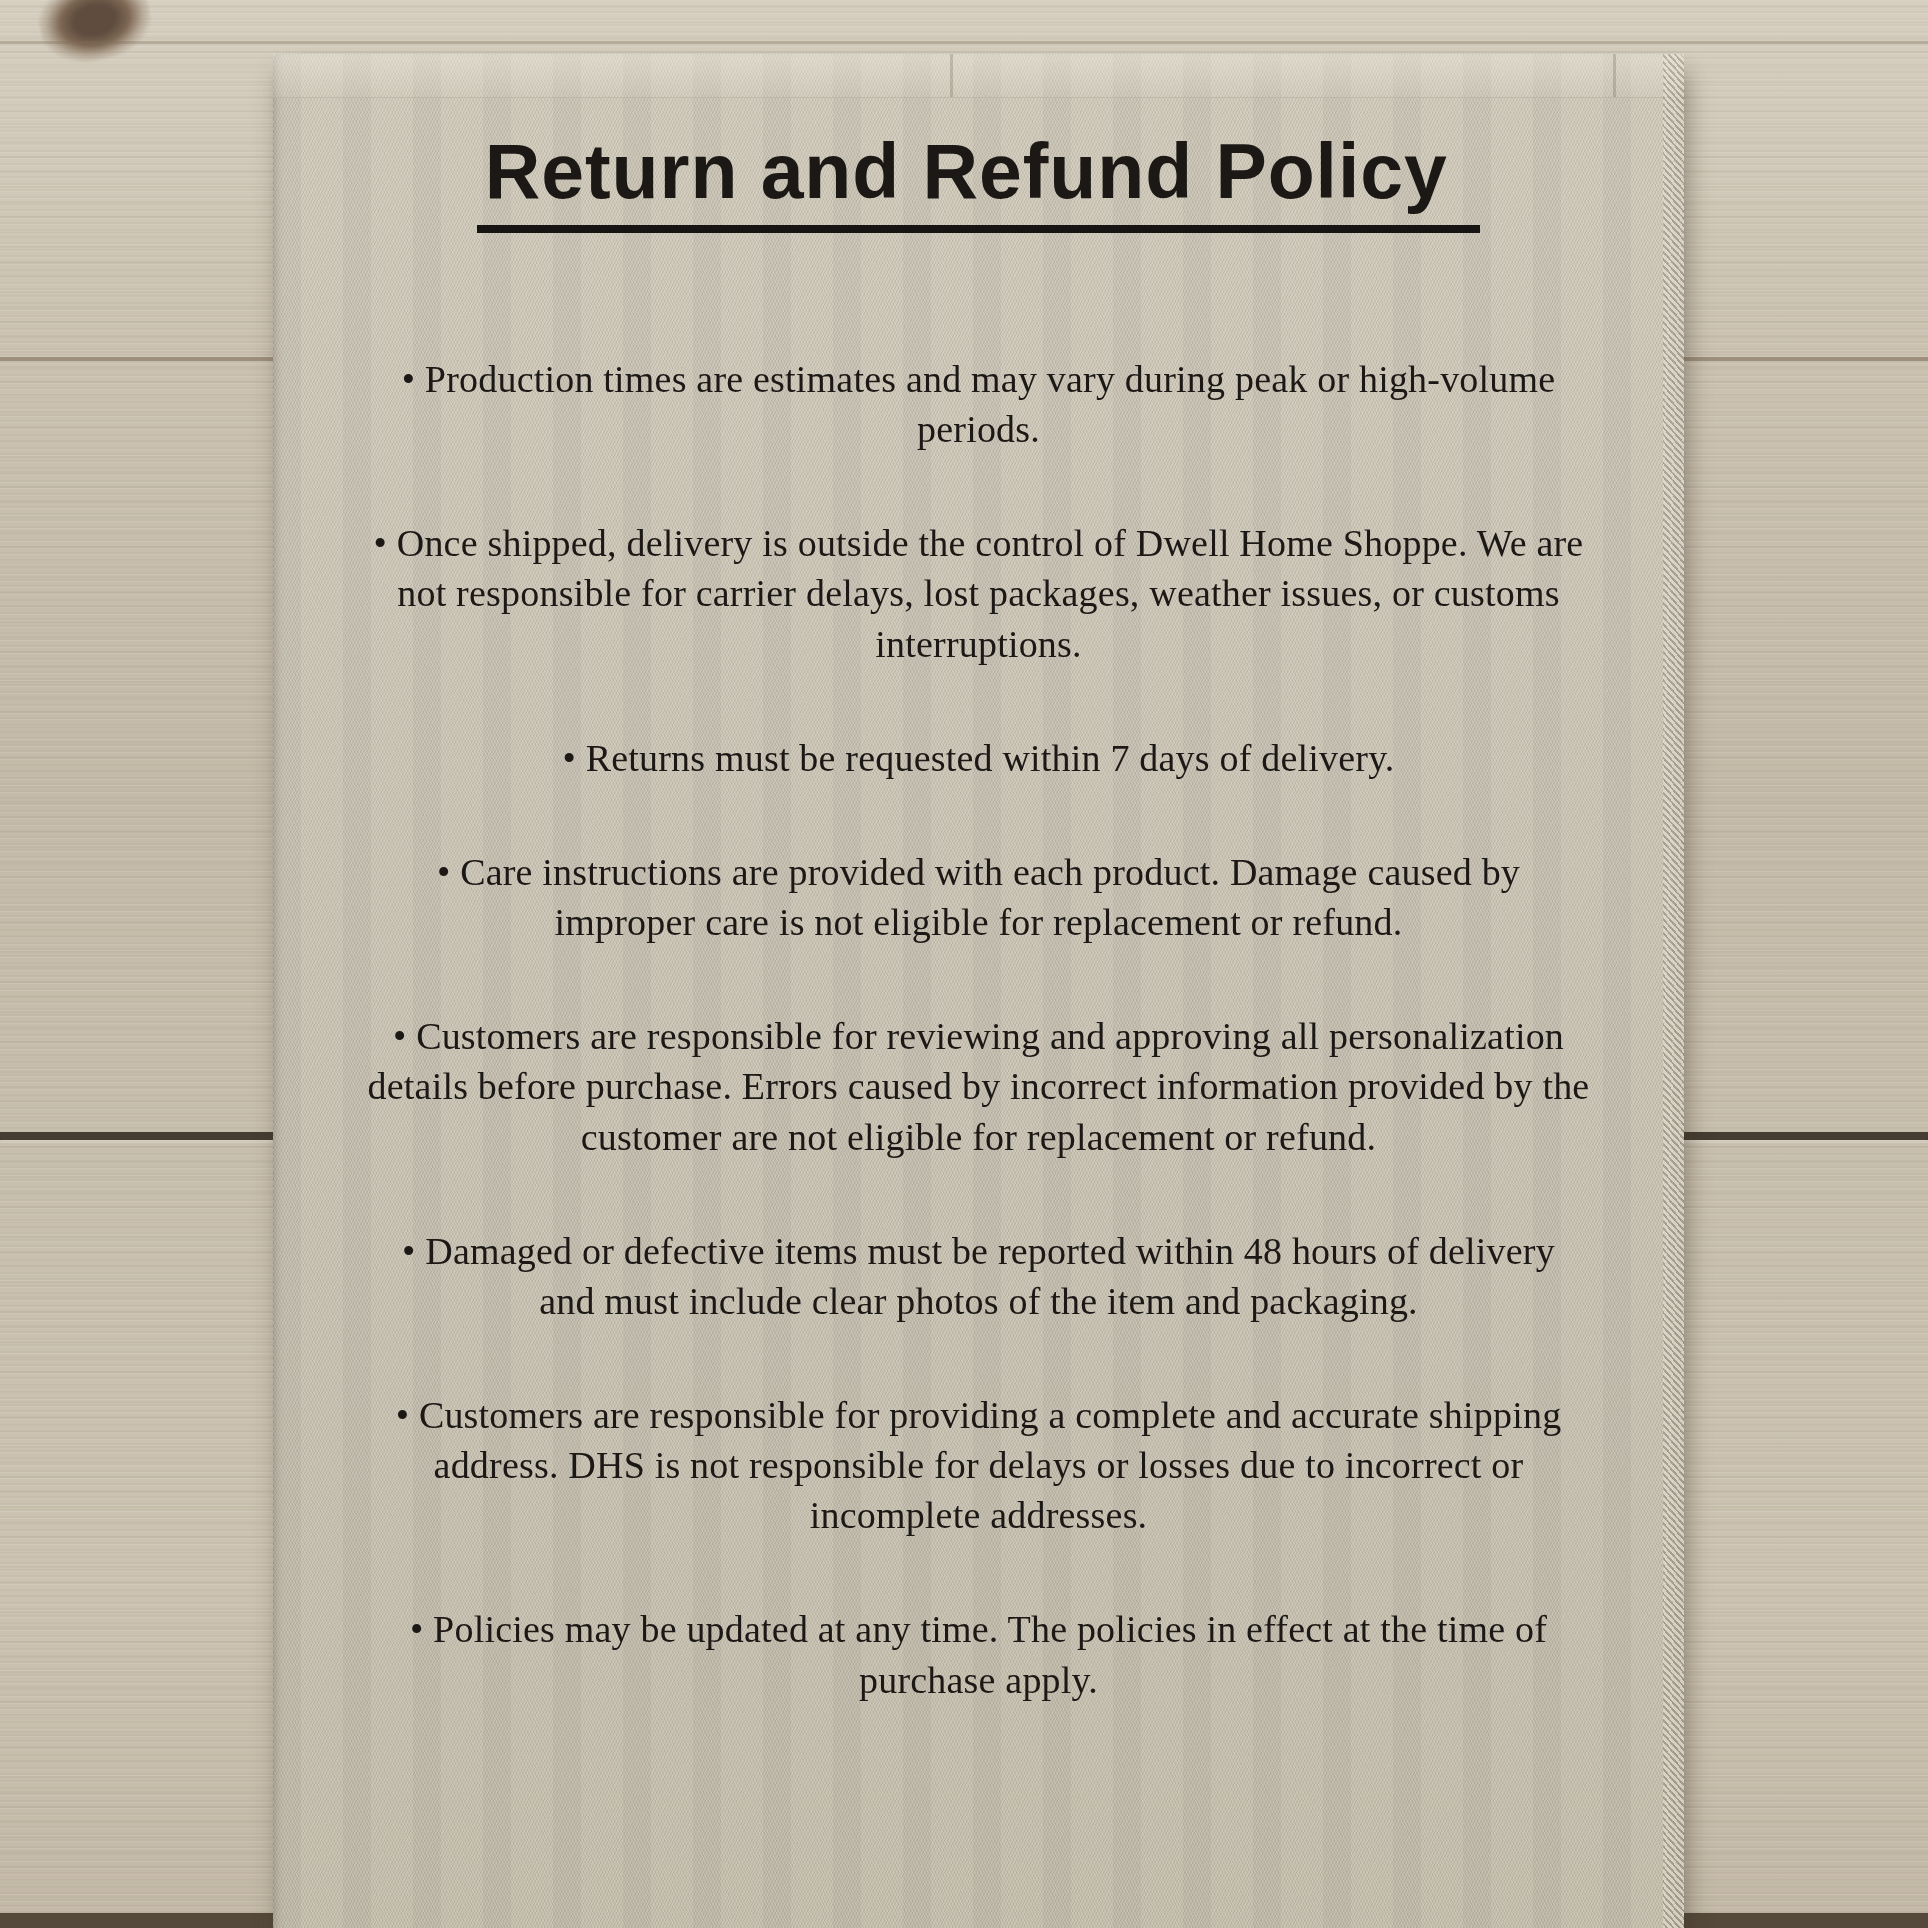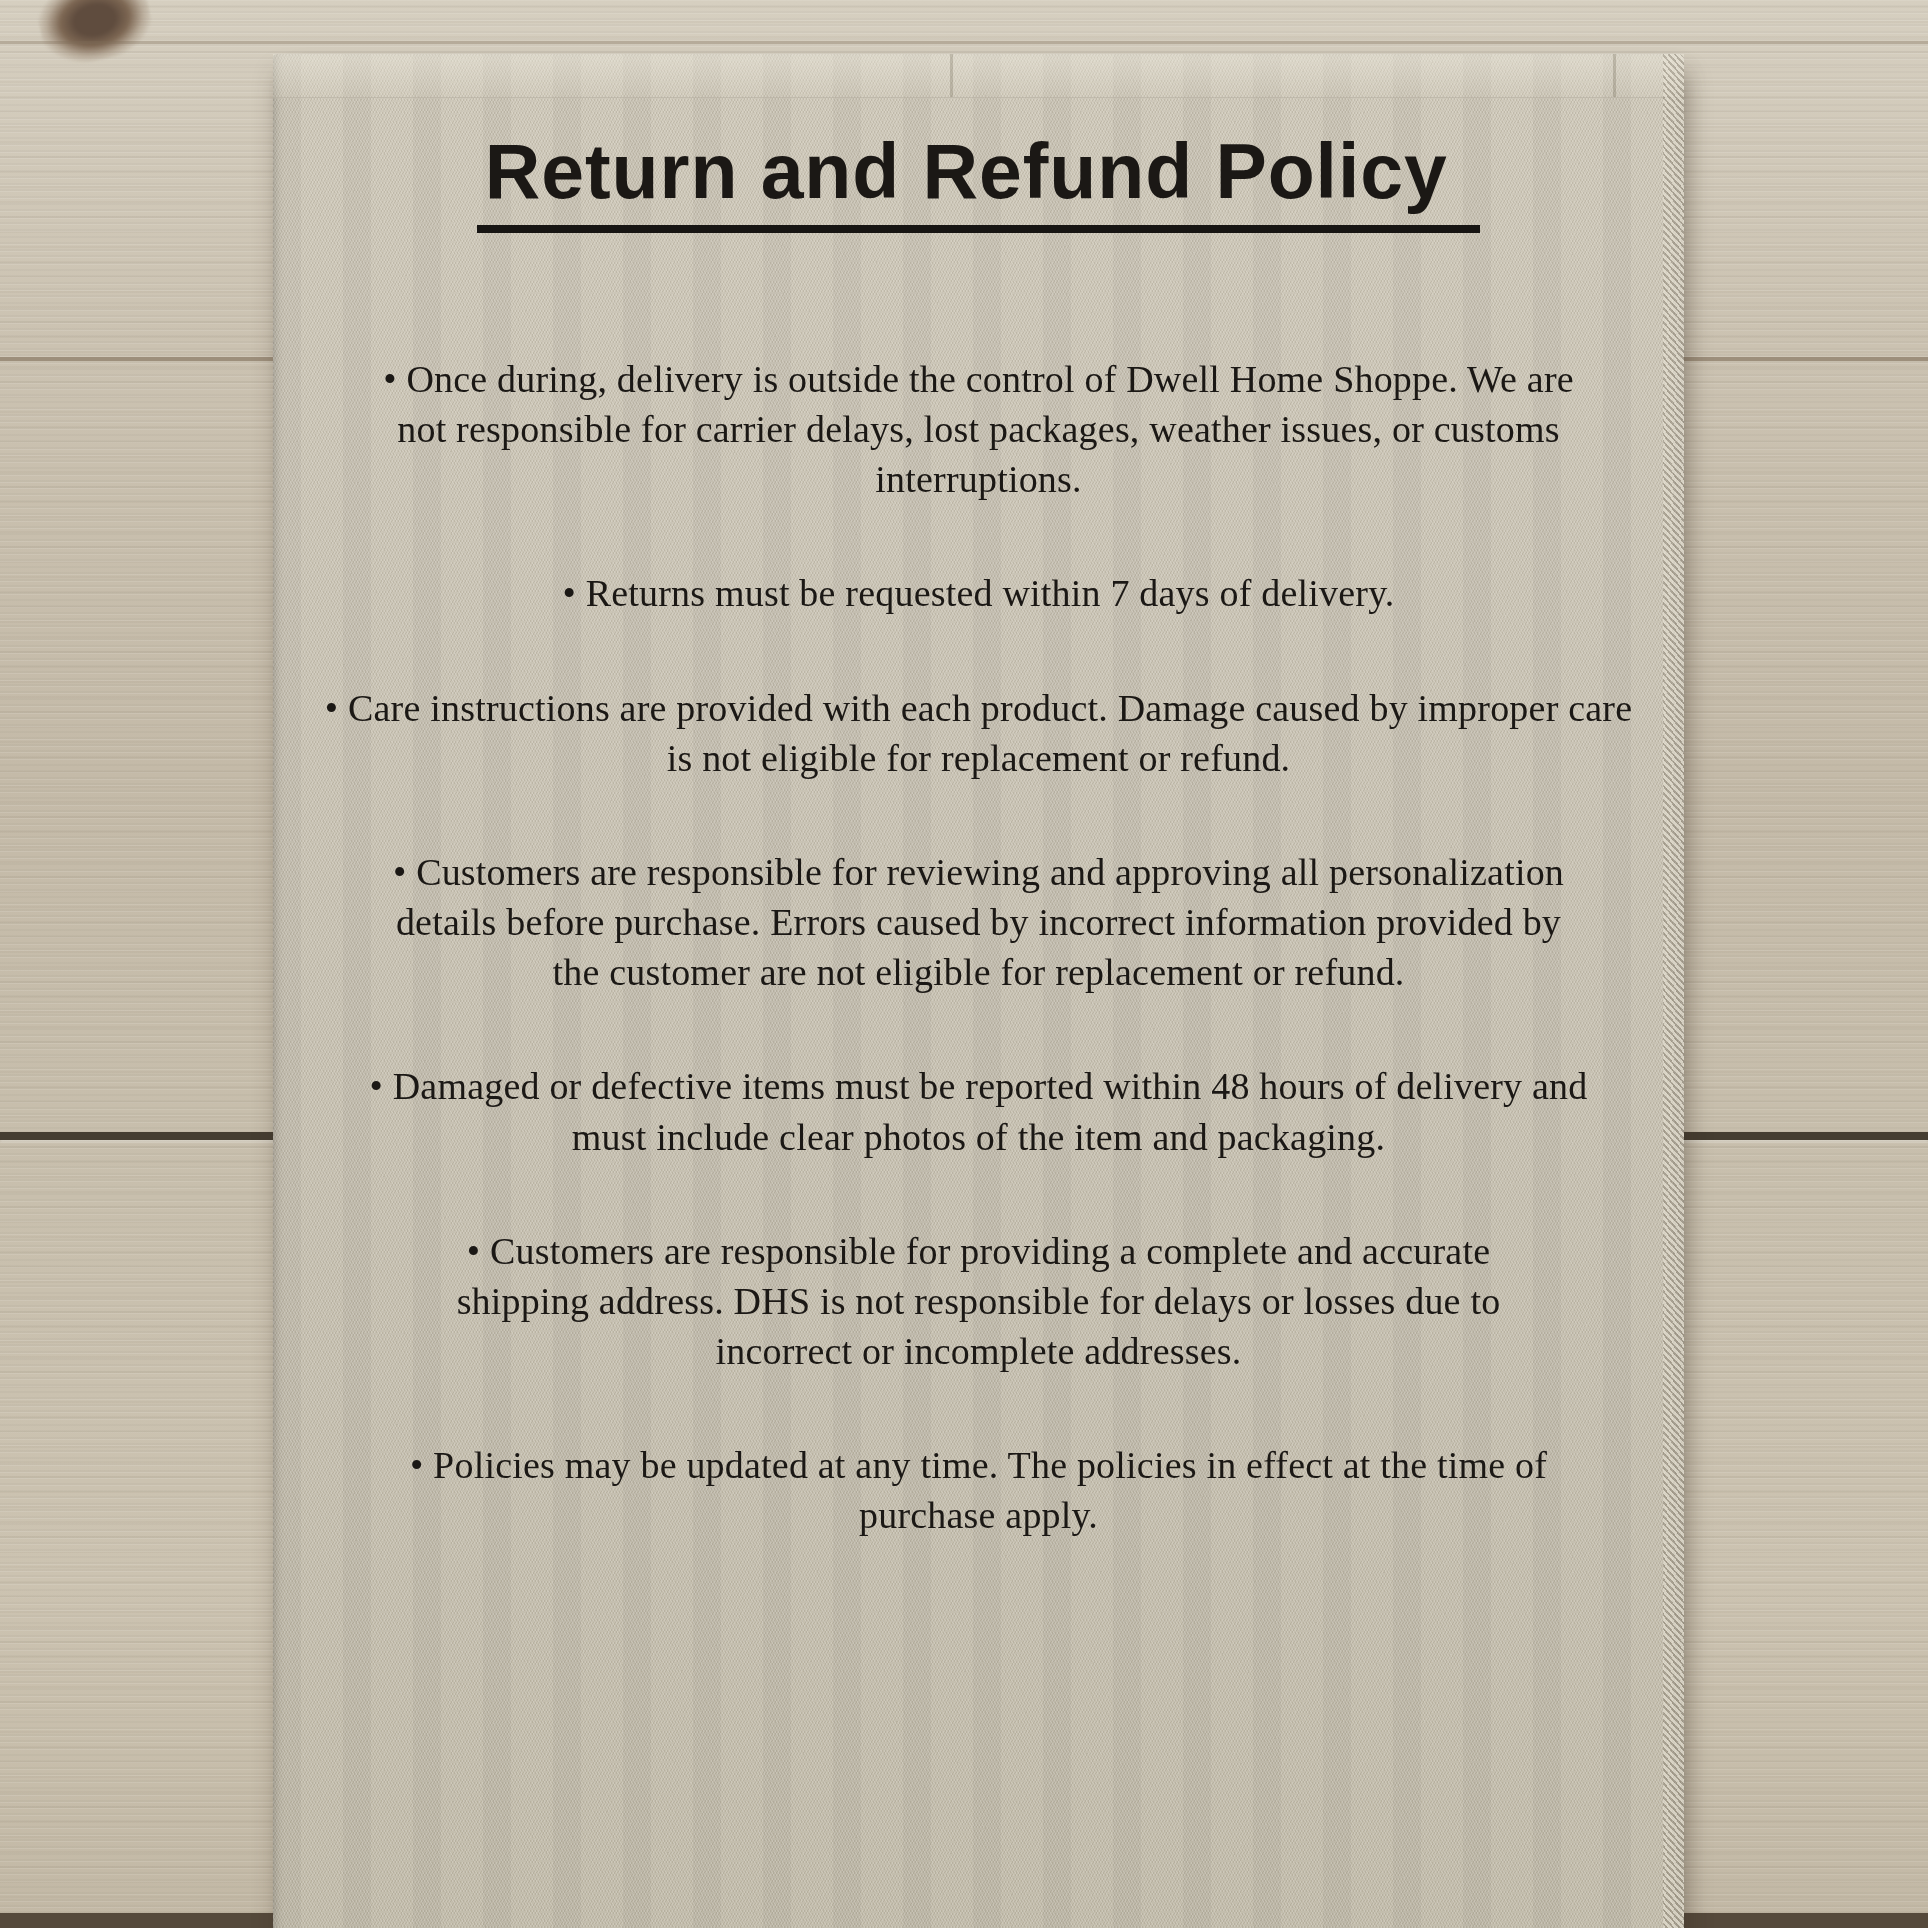--- a/index.html
+++ b/index.html
@@ -104,21 +104,22 @@
 <div class="fabric">
   <div class="hem">
     <div class="crease c1"></div>
     <div class="crease c2"></div>
   </div>
   <div class="selvage"></div>
 
   <div class="content">
     <span class="title">Return and Refund Policy</span>
     <div class="bullets">
-      <p class="bullet">• Once during, delivery is outside the control of Dwell Home Shoppe. We are not responsible for carrier delays, lost packages, weather issues, or customs interruptions.</p>
+      <p class="bullet">• Production times are estimates and may vary during peak or high-volume periods.</p>
+      <p class="bullet">• Once shipped, delivery is outside the control of Dwell Home Shoppe. We are not responsible for carrier delays, lost packages, weather issues, or customs interruptions.</p>
       <p class="bullet">• Returns must be requested within 7 days of delivery.</p>
       <p class="bullet">• Care instructions are provided with each product. Damage caused by improper care is not eligible for replacement or refund.</p>
       <p class="bullet">• Customers are responsible for reviewing and approving all personalization details before purchase. Errors caused by incorrect information provided by the customer are not eligible for replacement or refund.</p>
       <p class="bullet">• Damaged or defective items must be reported within 48 hours of delivery and must include clear photos of the item and packaging.</p>
       <p class="bullet">• Customers are responsible for providing a complete and accurate shipping address. DHS is not responsible for delays or losses due to incorrect or incomplete addresses.</p>
       <p class="bullet">• Policies may be updated at any time. The policies in effect at the time of purchase apply.</p>
     </div>
   </div>
 </div>
 

